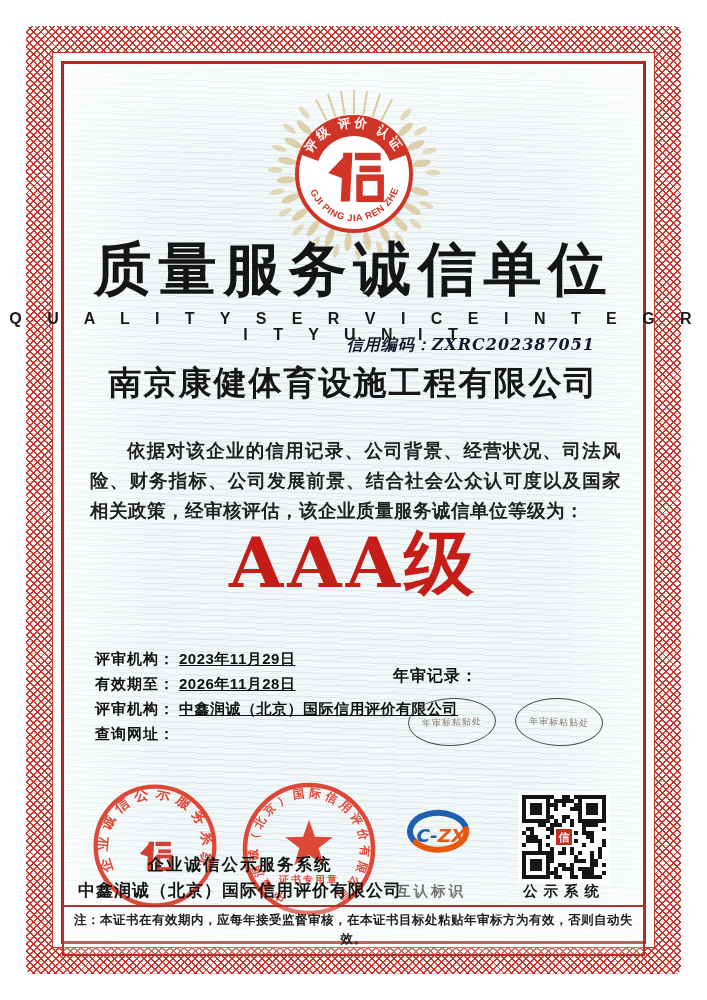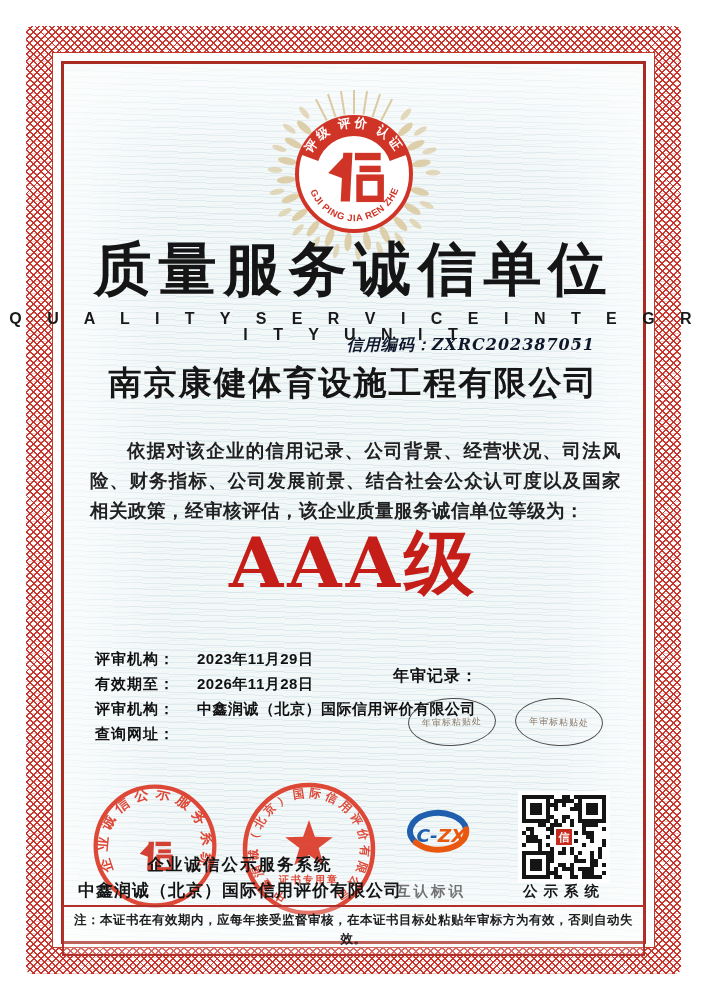--- a/index.html
+++ b/index.html
@@ -32,21 +32,21 @@
                font-style:italic;color:#0f172a;letter-spacing:1px;}
   .company{top:363px;font:900 33px/1.2 "Liberation Sans", sans-serif;color:#161616;letter-spacing:2px;}
   .uscc{top:404px;font:700 15px/1.2 "DejaVu Serif", serif;color:#e8281e;letter-spacing:1px;}
   .body-text{top:436px;left:90px;right:86px;font:700 18.5px/30px "Liberation Sans", sans-serif;
              color:#212121;text-align:justify;text-indent:2em;letter-spacing:.5px;}
   .grade{top:524px;font:900 70px/1.1 "DejaVu Serif", serif;color:#c51e18;letter-spacing:4px;}
 
   .details{top:646px;left:95px;}
   .detail-row{display:flex;font:800 15px/25px "Liberation Sans", sans-serif;color:#111;}
   .detail-row .lbl{letter-spacing:1px;}
-  .detail-row .val{margin-left:22px;letter-spacing:.5px;}
+  .detail-row .val{margin-left:4px;letter-spacing:.5px;text-decoration:underline;}
 
   .annual-title{top:666px;left:393px;font:800 16px/1.2 "Liberation Sans", sans-serif;color:#111;letter-spacing:1px;text-align:right;}
   .slot{position:absolute;top:698px;width:86px;height:46px;border:1.5px solid #4a4a4a;border-radius:50%;
         display:flex;align-items:center;justify-content:center;font:400 9px/1 "Liberation Sans", sans-serif;
         color:#8a7a6a;letter-spacing:1px;background:transparent;}
   .slot.s1{left:408px;transform:rotate(-2deg);}
   .slot.s2{left:515px;transform:rotate(2deg);}
 
   .seal{position:absolute;opacity:.93;}
   .seal-left{left:88px;top:779px;width:134px;height:134px;color:#dc3b29;}

